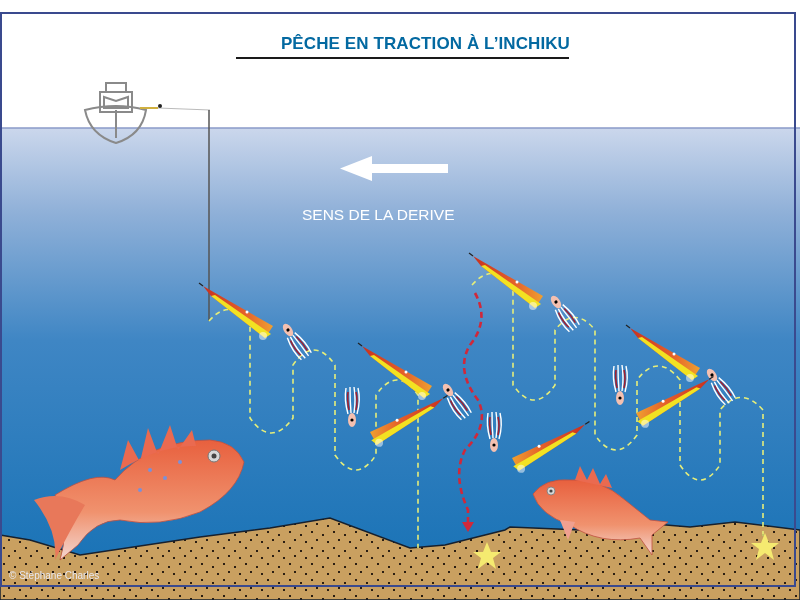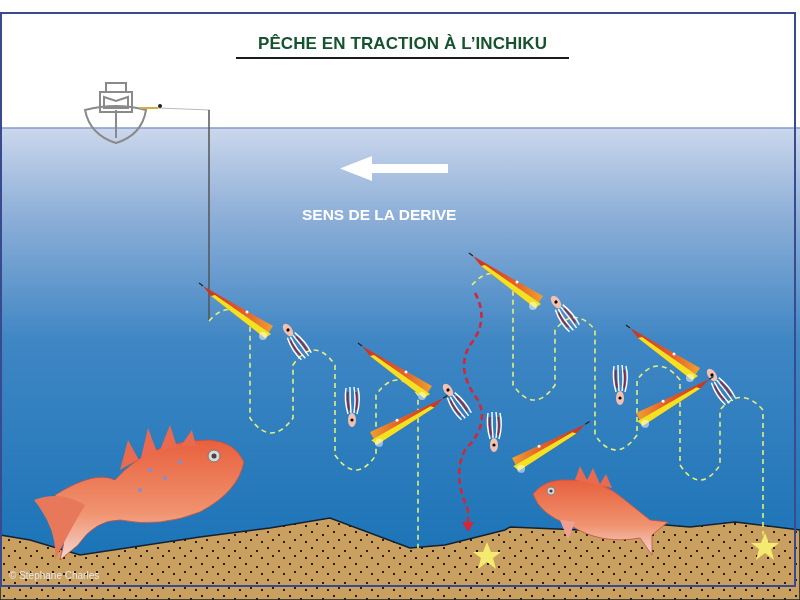--- a/index.html
+++ b/index.html
@@ -1,20 +1,20 @@
 <!DOCTYPE html>
 <html><head>
 <meta charset="utf-8">
 <style>
   html, body { margin:0; padding:0; background:#ffffff; }
   body { width:800px; height:600px; position:relative; overflow:hidden; font-family:"Liberation Sans", sans-serif; }
   .frame { position:absolute; left:0; top:0; width:800px; height:600px; }
-  .title { position:absolute; left:235px; top:34px; width:335px; text-align:center; font-weight:bold; font-size:17px; color:#14532d; letter-spacing:0.1px; white-space:nowrap; }
+  .title { position:absolute; left:235px; top:34px; width:335px; text-align:right; font-weight:bold; font-size:17px; color:#0369a1; letter-spacing:0.1px; white-space:nowrap; }
   .title-rule { position:absolute; left:236px; top:57px; width:333px; height:2px; background:#1a1a1a; }
-  .drift-label { position:absolute; left:302px; top:206px; font-weight:bold; font-size:15.5px; color:#ffffff; white-space:nowrap; }
+  .drift-label { position:absolute; left:302px; top:206px; font-weight:normal; font-size:15.5px; color:#ffffff; white-space:nowrap; }
   .credit { position:absolute; left:9px; top:570px; font-size:10px; color:#e8e8f0; white-space:nowrap; }
   svg { position:absolute; left:0; top:0; }
 </style>
 </head>
 <body>
 
 <div class="frame">
 <svg width="800" height="600" viewBox="0 0 800 600">
   <defs>
     <linearGradient id="water" x1="0" y1="0" x2="0" y2="1">

